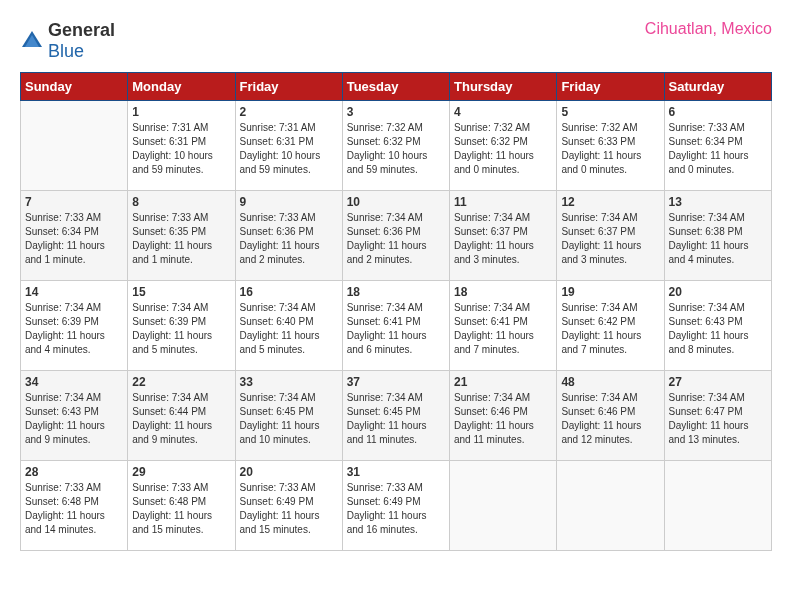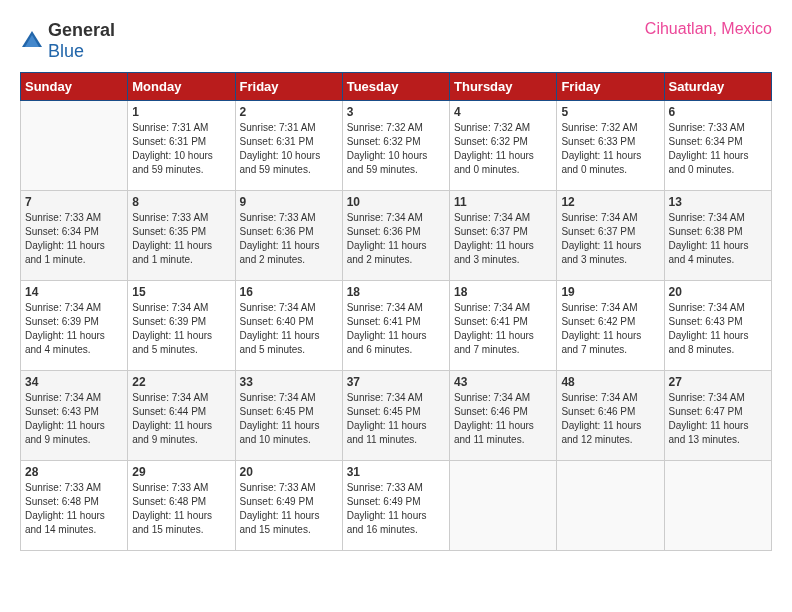--- a/index.html
+++ b/index.html
@@ -289,21 +289,21 @@
 and 10 minutes.</div>
         </td>
         <td>
           <div class="day-num">37</div>
           <div class="day-info" style="white-space: pre-line;">Sunrise: 7:34 AM
 Sunset: 6:45 PM
 Daylight: 11 hours
 and 11 minutes.</div>
         </td>
         <td>
-          <div class="day-num">43</div>
+          <div class="day-num">21</div>
           <div class="day-info" style="white-space: pre-line;">Sunrise: 7:34 AM
 Sunset: 6:46 PM
 Daylight: 11 hours
 and 11 minutes.</div>
         </td>
         <td>
           <div class="day-num">48</div>
           <div class="day-info" style="white-space: pre-line;">Sunrise: 7:34 AM
 Sunset: 6:46 PM
 Daylight: 11 hours

